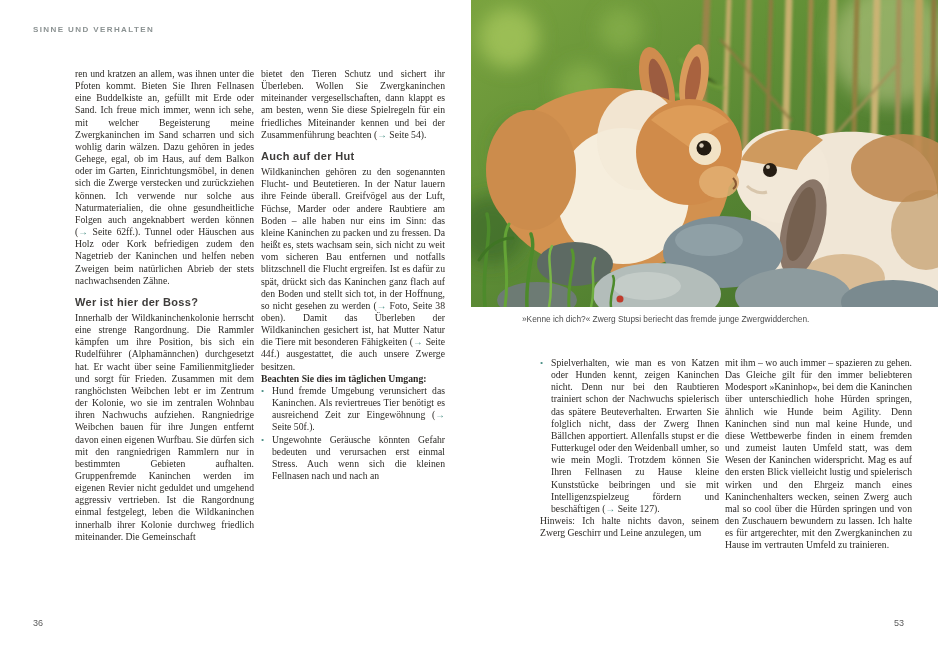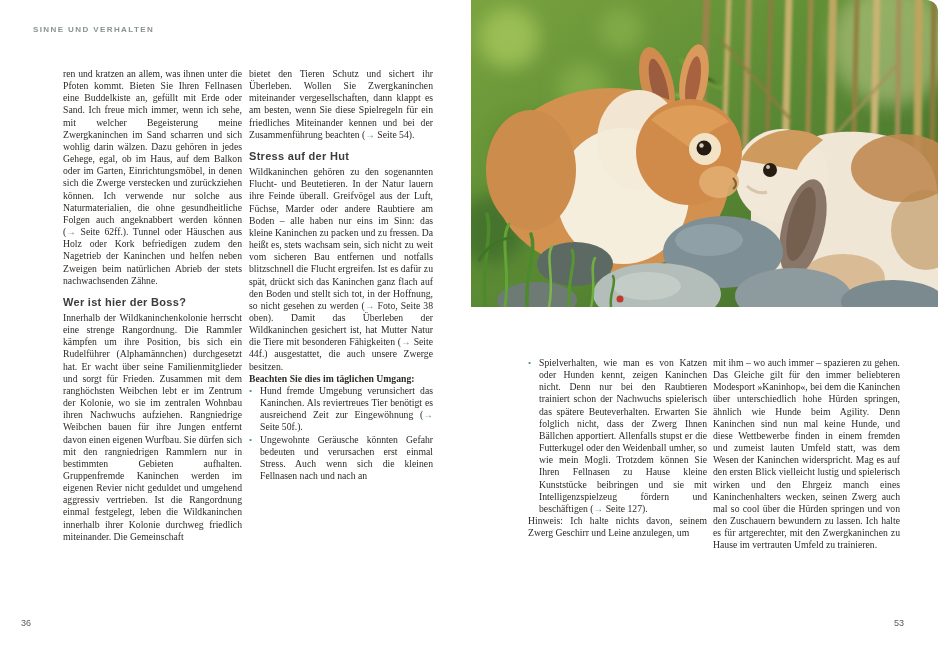--- a/index.html
+++ b/index.html
@@ -1,28 +1,28 @@
 <!DOCTYPE html>
 <html lang="de"><head>
 <meta charset="utf-8">
 <style>
   * { margin:0; padding:0; box-sizing:border-box; }
   body { background:#ffffff; }
   .sheet {
     position:relative; width:938px; height:648px; background:#ffffff;
-    font-family:"Liberation Serif", serif; color:#2d2a26; overflow:hidden;border-radius:12px;
+    font-family:"Liberation Serif", serif; color:#2d2a26; overflow:hidden;
   }
   .running-head {
     position:absolute; left:33px; top:25px;
     font-family:"Liberation Sans", sans-serif; font-size:8px; font-weight:700;
     letter-spacing:1.4px; color:#8b9292;
   }
   .col {
     position:absolute; font-size:9.7px; line-height:12.15px; text-align:justify;
-    hyphens:auto; -webkit-hyphens:auto; overflow-wrap:break-word;
+    hyphens:auto; -webkit-hyphens:auto; overflow-wrap:break-word;margin-left:12px;
   }
   .col p { margin:0; }
   h3.subhead {
     font-family:"Liberation Sans", sans-serif; font-size:11px; font-weight:700;
     letter-spacing:.3px; color:#3e3c3a; margin:9px 0 4px; text-align:left;
   }
   .b { font-weight:400; }
   .ac { color:#4a8f86; }
   .lead-bold { font-weight:700; }
   ul.bullets { list-style:none; }
@@ -32,39 +32,39 @@
   .photo { position:absolute; left:471px; top:0; width:467px; height:307px; overflow:hidden; }
   .photo svg { display:block; width:100%; height:100%; }
   .caption {
     position:absolute; left:522px; top:314px; width:406px;
     font-family:"Liberation Sans", sans-serif; font-size:8.3px; color:#4e4e4e;
   }
   .pagenum {
     position:absolute; bottom:20px;
     font-family:"Liberation Sans", sans-serif; font-size:9px; color:#5b5b5b;
   }
-  .pagenum.left { left:21px;text-align:right; }
+  .pagenum.left { left:33px;text-align:right; }
   .pagenum.right { right:34px; }
 </style>
 </head>
 <body>
 
 <div class="sheet">
 
   <div class="running-head">SINNE UND VERHALTEN</div>
 
   <div class="col" style="left:63px; top:68px; width:179px;">
     <p class="rt">ren und kratzen an allem, was ihnen unter die Pfoten kommt. Bieten Sie Ihren Fellnasen eine Buddelkiste an, gefüllt mit Erde oder Sand. Ich freue mich immer, wenn ich sehe, mit welcher Begeisterung meine Zwergkaninchen im Sand scharren und sich wohlig darin wälzen. Dazu gehören in jedes Gehege, egal, ob im Haus, auf dem Balkon oder im Garten, Einrichtungsmöbel, in denen sich die Zwerge verstecken und zurückziehen können. Ich verwende nur solche aus Naturmaterialien, die ohne gesundheitliche Folgen auch angeknabbert werden können (<span class="ac">→</span> Seite 62ff.). Tunnel oder Häuschen aus Holz oder Kork befriedigen zudem den Nagetrieb der Kaninchen und helfen neben Zweigen beim natürlichen Abrieb der stets nachwachsenden Zähne.</p>
     <h3 class="subhead">Wer ist hier der Boss?</h3>
     <p class="rt">Innerhalb der Wildkaninchenkolonie herrscht eine strenge Rangordnung. Die Rammler kämpfen um ihre Position, bis sich ein Rudelführer (Alphamännchen) durchgesetzt hat. Er wacht über seine Familienmitglieder und sorgt für Frieden. Zusammen mit dem ranghöchsten Weibchen lebt er im Zentrum der Kolonie, wo sie im zentralen Wohnbau ihren Nachwuchs aufziehen. Rangniedrige Weibchen bauen für ihre Jungen entfernt davon einen eigenen Wurfbau. Sie dürfen sich mit den rangniedrigen Rammlern nur in bestimmten Gebieten aufhalten. Gruppenfremde Kaninchen werden im eigenen Revier nicht geduldet und umgehend aggressiv vertrieben. Ist die Rangordnung einmal festgelegt, leben die Wildkaninchen innerhalb ihrer Kolonie durchweg friedlich miteinander. Die Gemeinschaft</p>
   </div>
 
   <div class="col" style="left:249px; top:68px; width:184px;">
     <p class="rt">bietet den Tieren Schutz und sichert ihr Überleben. Wollen Sie Zwergkaninchen miteinander vergesellschaften, dann klappt es am besten, wenn Sie diese Spielregeln für ein friedliches Miteinander kennen und bei der Zusammenführung beachten (<span class="ac">→</span> Seite 54).</p>
-    <h3 class="subhead">Stress auf der Hut</h3>
+    <h3 class="subhead">Auch auf der Hut</h3>
     <p class="rt">Wildkaninchen gehören zu den sogenannten Flucht- und Beutetieren. In der Natur lauern ihre Feinde überall. Greifvögel aus der Luft, Füchse, Marder oder andere Raubtiere am Boden – alle haben nur eins im Sinn: das kleine Kaninchen zu packen und zu fressen. Da heißt es, stets wachsam sein, sich nicht zu weit vom sicheren Bau entfernen und notfalls blitzschnell die Flucht ergreifen. Ist es dafür zu spät, drückt sich das Kaninchen ganz flach auf den Boden und stellt sich tot, in der Hoffnung, so nicht gesehen zu werden (<span class="ac">→</span> Foto, Seite 38 oben). Damit das Überleben der Wildkaninchen gesichert ist, hat Mutter Natur die Tiere mit besonderen Fähigkeiten (<span class="ac">→</span> Seite 44f.) ausgestattet, die auch unsere Zwerge besitzen.</p>
     <p class="lead-bold">Beachten Sie dies im täglichen Umgang:</p>
     <ul class="bullets">
       <li>
         <span class="mark">•</span>
         <span class="rt"><span class="b">Hund fremde Umgebung</span><span> verunsichert das Kaninchen. Als reviertreues Tier benötigt es ausreichend Zeit zur Eingewöhnung (<span class="ac">→</span> Seite 50f.).</span></span>
       </li>
       <li>
         <span class="mark">•</span>
         <span class="rt"><span class="b">Ungewohnte Geräusche</span><span> könnten Gefahr bedeuten und verursachen erst einmal Stress. Auch wenn sich die kleinen Fellnasen nach und nach an</span></span>
@@ -172,20 +172,21 @@
         <path d="M78 307 C 84 276 74 258 81 246" stroke="#7ab648" stroke-width="2.5"></path>
         <path d="M98 307 C 96 278 106 262 101 250" stroke="#58962f" stroke-width="3"></path>
         <path d="M120 307 C 126 282 118 268 124 258" stroke="#6fae40" stroke-width="2.5"></path>
         <path d="M8 260 C 18 244 30 238 42 238" stroke="#3f7524" stroke-width="3"></path>
         <path d="M140 307 C 138 292 146 284 142 276" stroke="#4d8a2b" stroke-width="2.5"></path>
       </g>
       <circle cx="149" cy="299" r="3.5" fill="#c03a2b"></circle>
     </svg>
   </div>
 
+  <div class="caption">»Kenne ich dich?« Zwerg Stupsi beriecht das fremde junge Zwergwidderchen.</div>
 
   <div class="col" style="left:528px; top:357px; width:179px;">
     <ul class="bullets">
       <li>
         <span class="mark">•</span>
         <span class="rt"><span class="b">Spielverhalten,</span><span> wie man es von Katzen oder Hunden kennt, zeigen Kaninchen nicht. Denn nur bei den Raubtieren trainiert schon der Nachwuchs spielerisch das spätere Beuteverhalten. Erwarten Sie folglich nicht, dass der Zwerg Ihnen Bällchen apportiert. Allenfalls stupst er die Futterkugel oder den Weidenball umher, so wie mein Mogli. Trotzdem können Sie Ihren Fellnasen zu Hause kleine Kunststücke beibringen und sie mit Intelligenzspielzeug fördern und beschäftigen (<span class="ac">→</span> Seite 127).</span></span>
       </li>
     </ul>
     <p class="rt"><span class="b">Hinweis:</span><span> Ich halte nichts davon, seinem Zwerg Geschirr und Leine anzulegen, um</span></p>
   </div>

